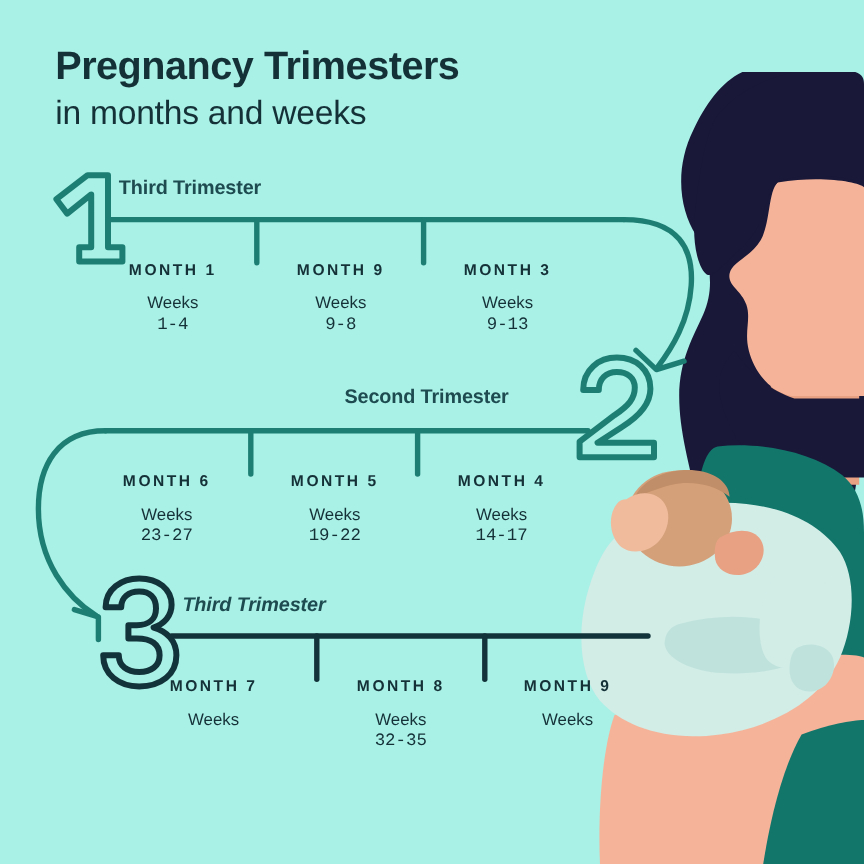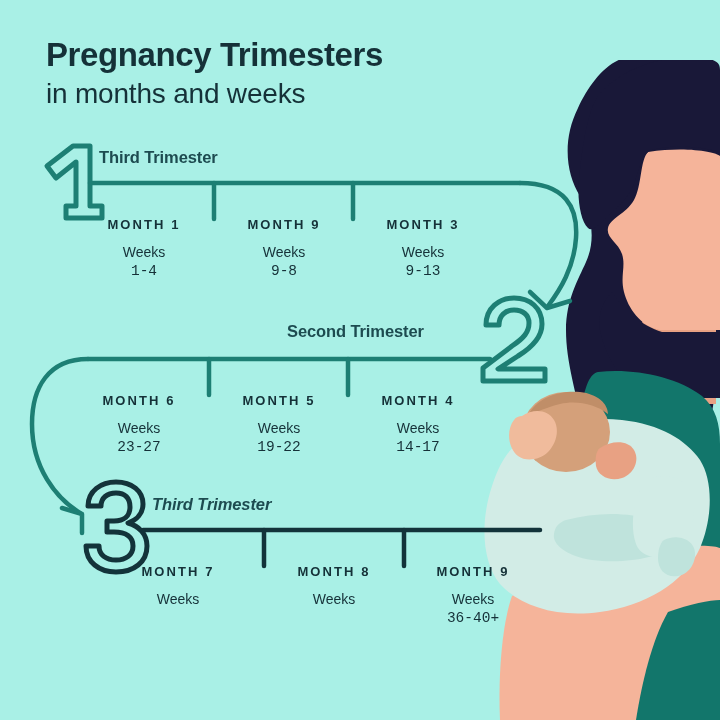--- a/index.html
+++ b/index.html
@@ -321,23 +321,23 @@
       <div class="tri-title" style="left:152px; top:495px;font-style:italic;">Third Trimester</div>
 
       <div class="month" style="left:118px; top:543px; width:120px;">
         <div class="month-label">MONTH 7</div>
         <div class="weeks-word">Weeks</div>
       </div>
 
       <div class="month" style="left:274px; top:543px; width:120px;">
         <div class="month-label">MONTH 8</div>
         <div class="weeks-word">Weeks</div>
+        <div class="weeks-range">32-35</div>
       </div>
 
       <div class="month" style="left:413px; top:543px; width:120px;">
         <div class="month-label">MONTH 9</div>
         <div class="weeks-word">Weeks</div>
-        <div class="weeks-range">36-40+</div>
       </div>
     </div>
 
   </div>
 </div>
 
 </body></html>

